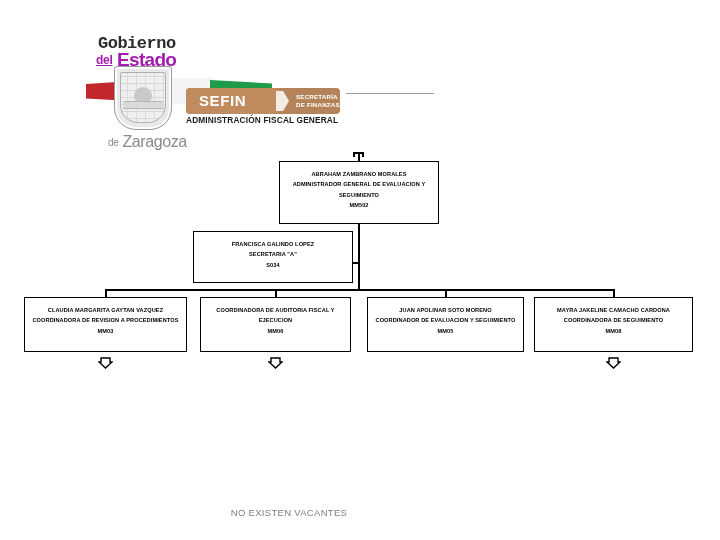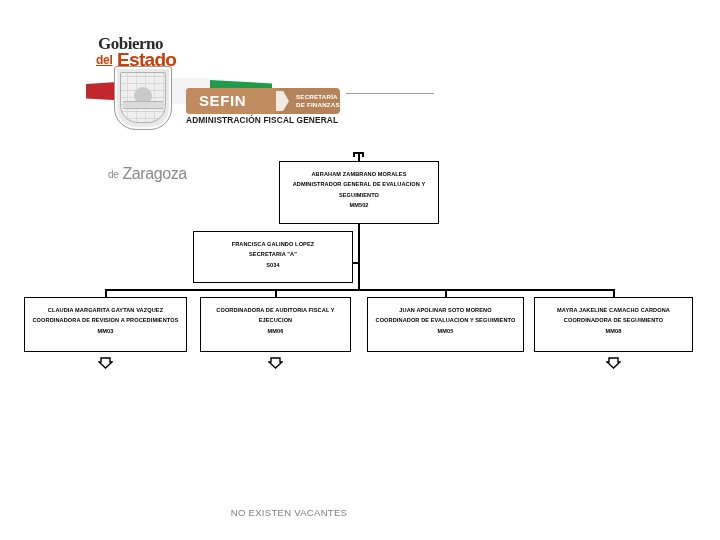--- a/index.html
+++ b/index.html
@@ -25,30 +25,30 @@
   }
 
   .gob-line1 {
     position: absolute;
     left: 12px;
     top: 2px;
     font-size: 17px;
     font-weight: bold;
     letter-spacing: -0.5px;
     color: #2b2b2b;
-    font-family: Liberation Serif, serif;
+    font-family: Liberation Mono, monospace;
   }
   .gob-line2 {
     position: absolute;
     left: 10px;
     top: 17px;
     font-size: 19px;
     font-weight: bold;
     letter-spacing: -0.7px;
-    color: #c2410c;
+    color: #a21caf;
     white-space: nowrap;
   }
   .gob-line2 .del {
     font-size: 12px;
     text-decoration: underline;
     vertical-align: 2px;
     letter-spacing: -0.3px;
   }
 
   
@@ -132,21 +132,20 @@
     color: #2b2b2b;
   }
   .zaragoza {
     position: absolute;
     left: 22px;
     top: 101px;
     font-size: 16px;
     letter-spacing: -0.4px;
     color: #8a8a8a;
     white-space: nowrap;
-    margin-top: 32px;
   }
   .zaragoza .de {
     font-size: 10px;
     vertical-align: 1px;
   }
 
   
   .sefin-wrap {
     position: absolute;
     left: 100px;

